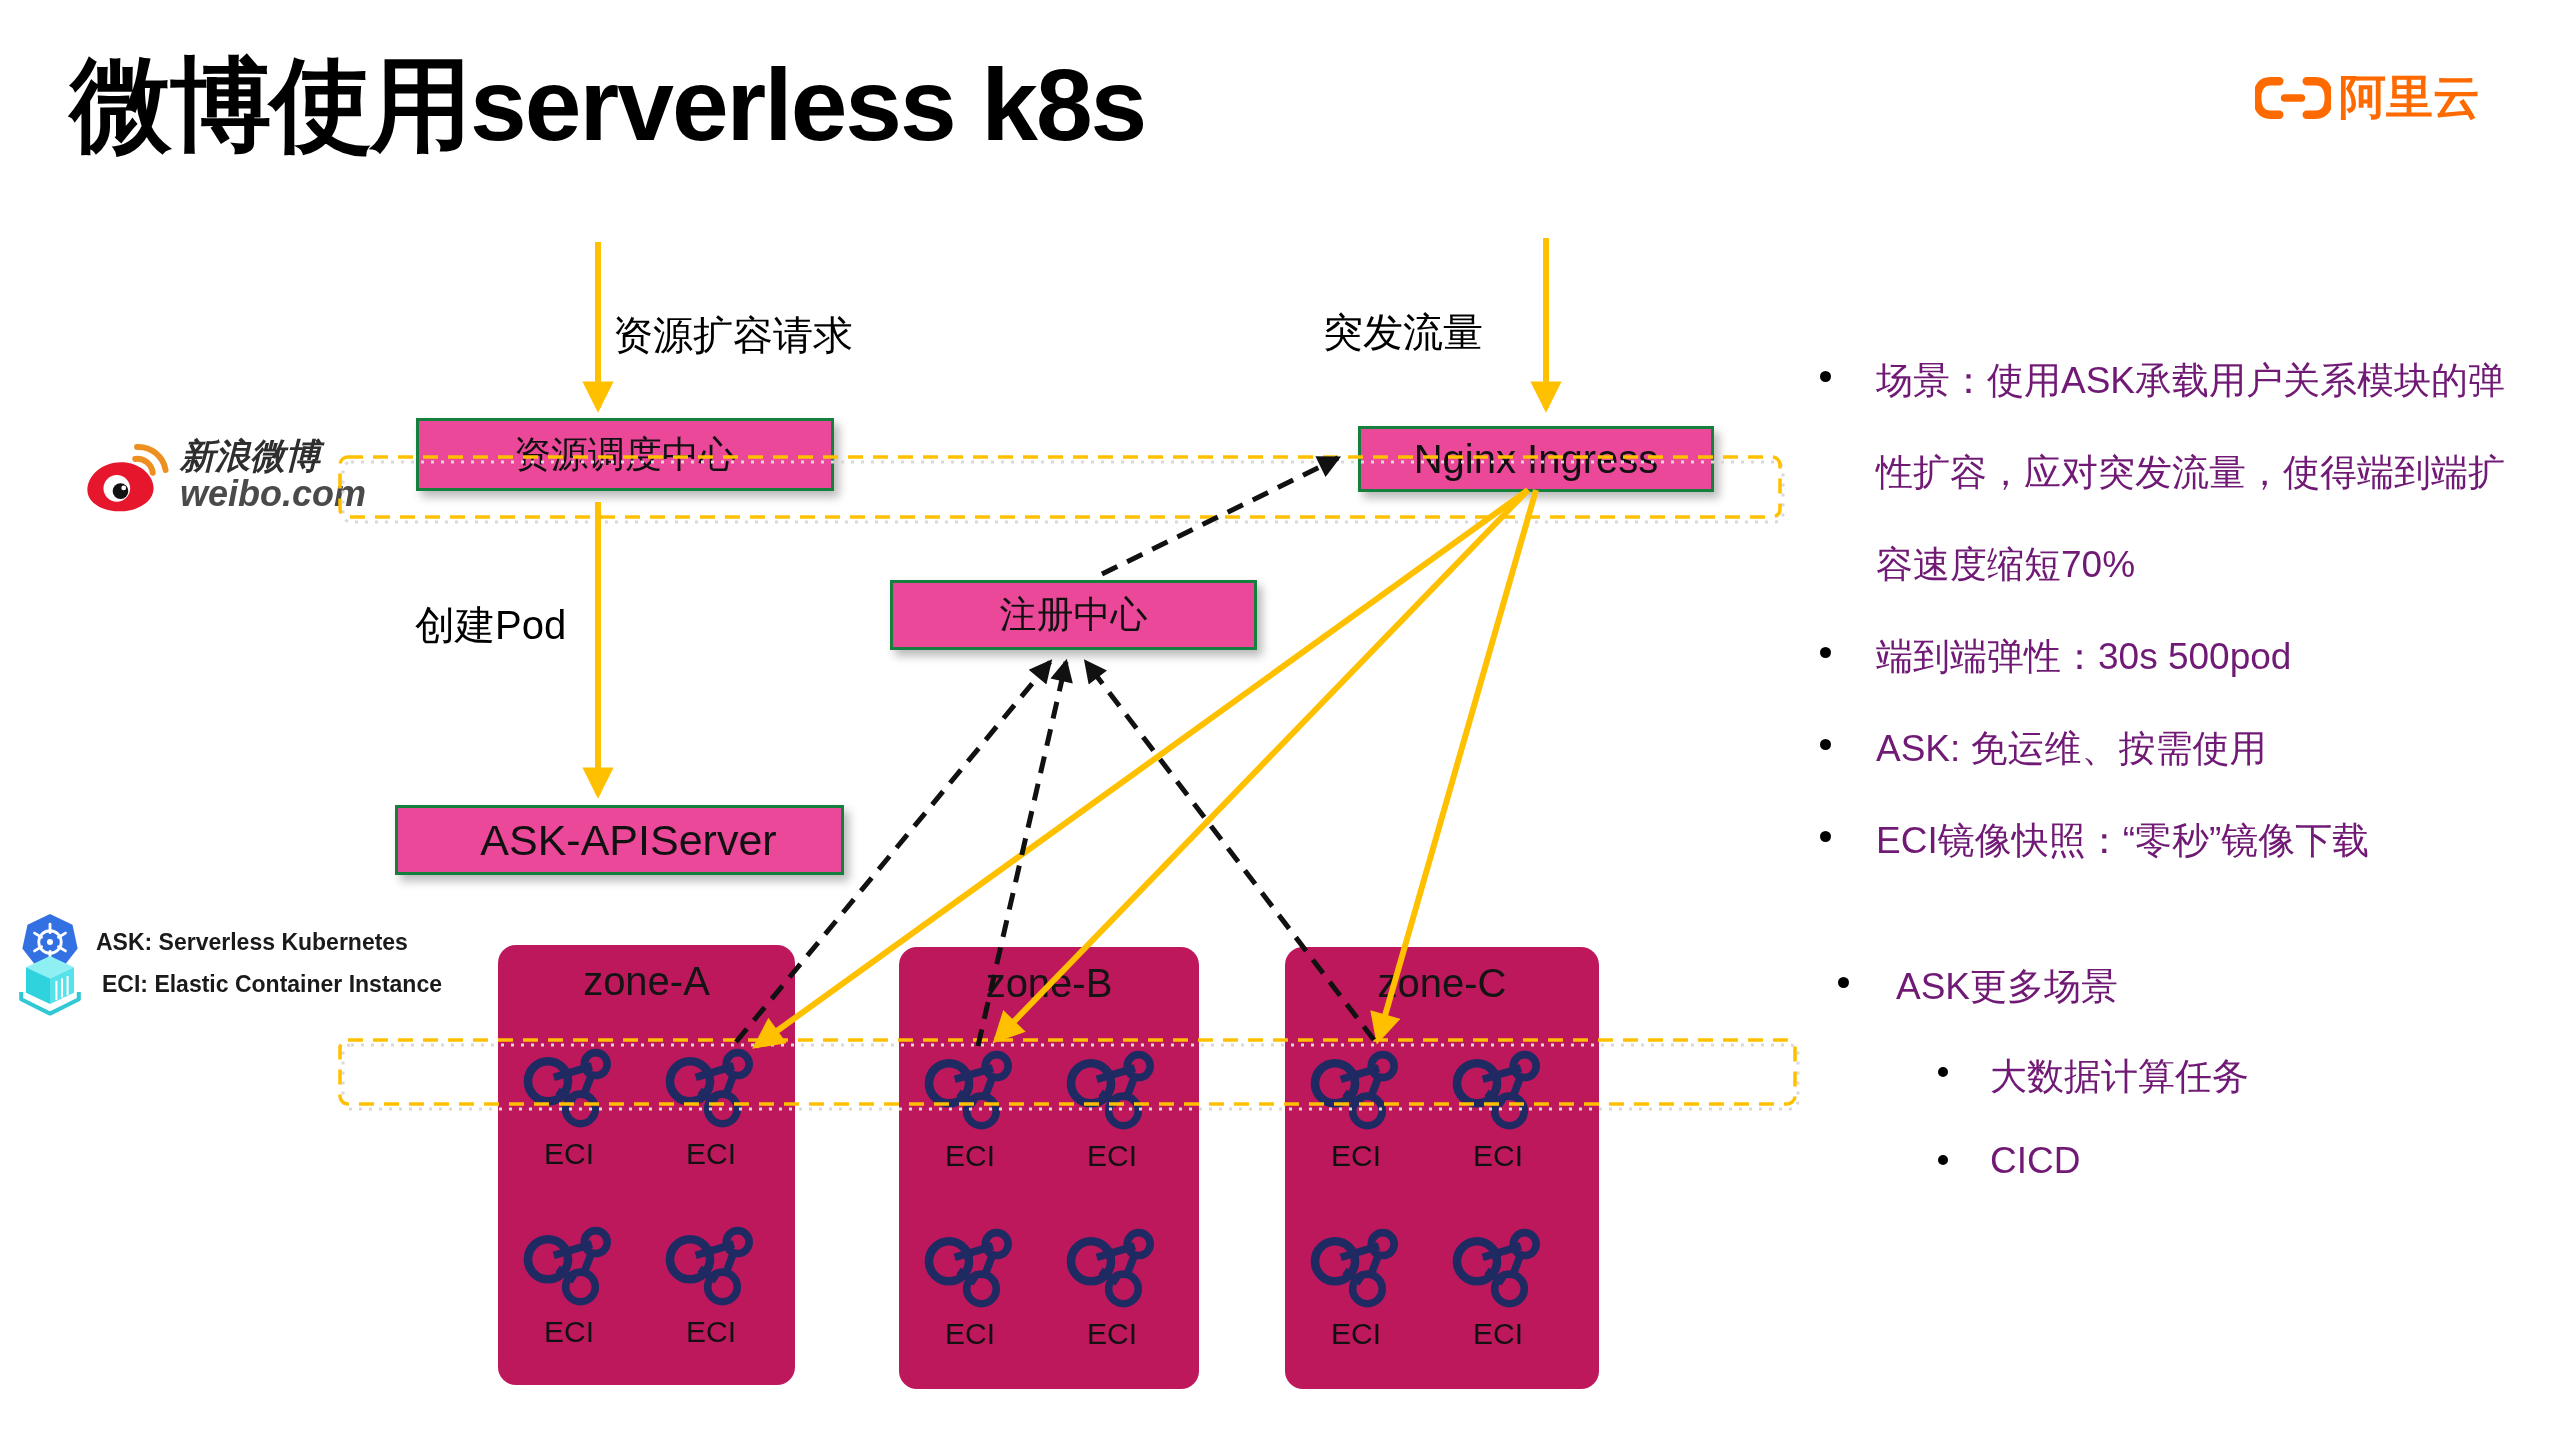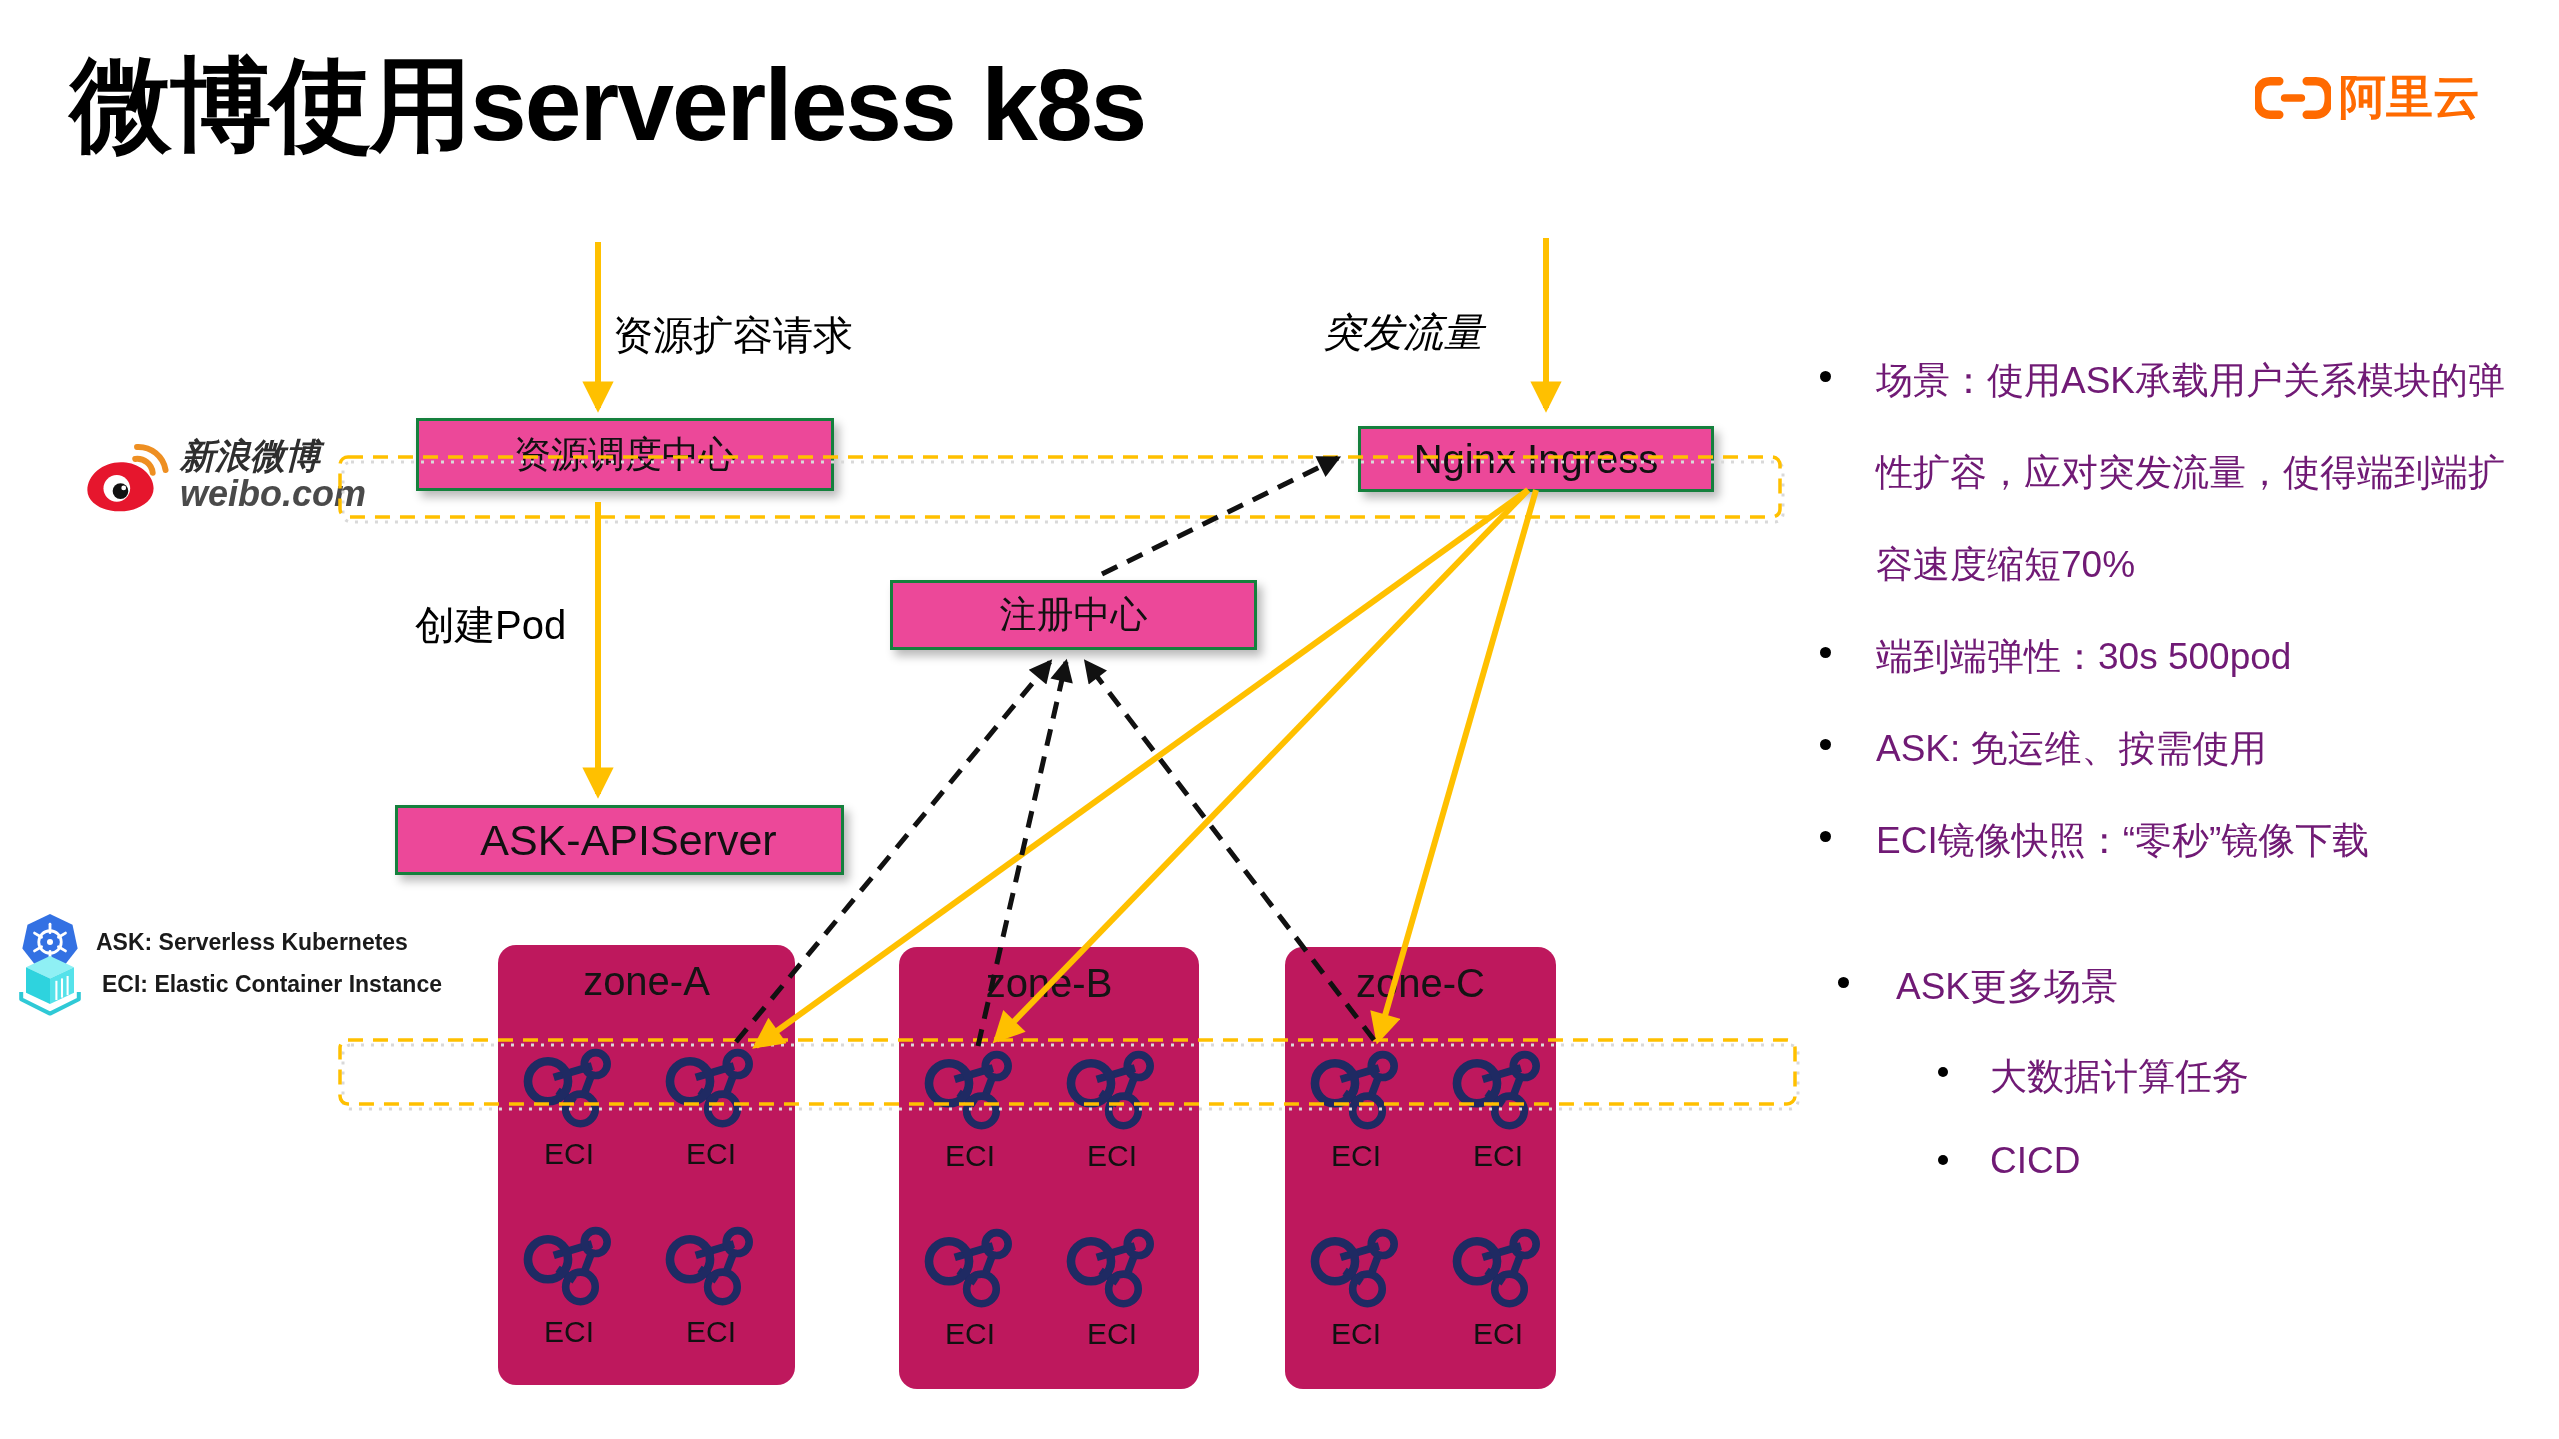--- a/index.html
+++ b/index.html
@@ -22,21 +22,21 @@
         box-shadow:5px 6px 9px rgba(0,0,0,.28);display:flex;align-items:center;justify-content:center;
         color:#111;z-index:3;white-space:nowrap;}
   .node-scheduler{left:416px;top:418px;width:412px;height:67px;font-size:37px;}
   .node-ingress{left:1358px;top:426px;width:350px;height:60px;font-size:40px;}
   .node-registry{left:890px;top:580px;width:361px;height:64px;font-size:37px;}
   .node-apiserver{left:395px;top:805px;width:425px;height:64px;font-size:43px;padding-left:18px;}
 
   .zone{position:absolute;background:#be185d;border-radius:18px;z-index:1;}
   .zone-a{left:498px;top:945px;width:297px;height:440px;}
   .zone-b{left:899px;top:947px;width:300px;height:442px;}
-  .zone-c{left:1285px;top:947px;width:271px;height:442px;}
+  .zone-c{left:1285px;top:947px;width:314px;height:442px;}
   .zone-title{text-align:center;font-size:40px;color:#141414;margin-top:14px;}
   .cell{position:absolute;width:122px;text-align:center;}
   .cell .mol{display:block;margin:0 auto;}
   .eci-label{font-size:30px;font-weight:500;color:#111;margin-top:8px;}
   .cell-r1c1{left:10px;top:100px;} .cell-r1c2{left:152px;top:100px;}
   .cell-r2c1{left:10px;top:278px;} .cell-r2c2{left:152px;top:278px;}
 
   .legend-row{position:absolute;display:flex;align-items:center;gap:16px;}
   .legend-ask{left:20px;top:912px;}
   .legend-eci{left:14px;top:952px;}
@@ -88,21 +88,21 @@
       <path d="M60,20 a17,17 0 0 1 19,15" fill="none" stroke="#EE8F22" stroke-width="6.5" stroke-linecap="round"></path>
       <path d="M62,7 a30,30 0 0 1 31,25" fill="none" stroke="#EE8F22" stroke-width="6.5" stroke-linecap="round"></path>
     </svg>
     <div class="weibo-text">
       <div class="weibo-cn">新浪微博</div>
       <div class="weibo-en">weibo.com</div>
     </div>
   </div>
 
   <div class="flow-label" style="left:613px;top:308px;">资源扩容请求</div>
-  <div class="flow-label" style="left:1323px;top:305px;font-style:italic;">突发流量</div>
+  <div class="flow-label" style="left:1323px;top:305px;">突发流量</div>
   <div class="flow-label" style="left:415px;top:598px;">创建Pod</div>
 
   <div class="node node-scheduler">资源调度中心</div>
   <div class="node node-ingress">Nginx Ingress</div>
   <div class="node node-registry">注册中心</div>
   <div class="node node-apiserver">ASK-APIServer</div>
 
   <div class="legend-row legend-ask">
     <svg width="60" height="60" viewBox="0 0 64 64">
       <polygon points="32,2 56,13.5 61.5,39 45,60 19,60 2.5,39 8,13.5" fill="#3371E3"></polygon>

